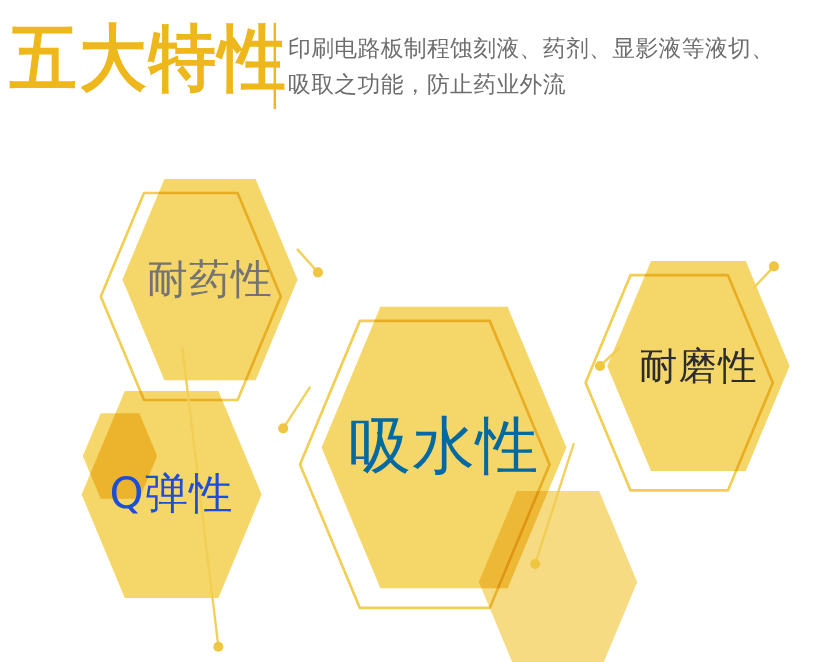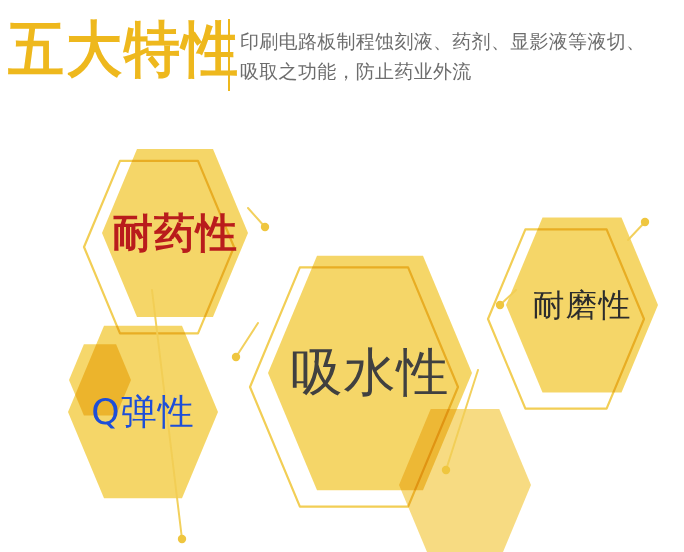--- a/index.html
+++ b/index.html
@@ -79,20 +79,20 @@
         <line x1="628" y1="110" x2="645" y2="92" stroke="#F2CE55" stroke-width="2" stroke-linecap="round" opacity="0.95"></line>
         <line x1="478" y1="240" x2="446" y2="340" stroke="#F2CE55" stroke-width="2" stroke-linecap="round" opacity="0.95"></line>
         <circle cx="265" cy="97" r="4.2" fill="#EFC63F"></circle>
         <circle cx="182" cy="409" r="4.2" fill="#EFC63F"></circle>
         <circle cx="236" cy="227" r="4.2" fill="#EFC63F"></circle>
         <circle cx="500" cy="175" r="4.2" fill="#EFC63F"></circle>
         <circle cx="645" cy="92" r="4.2" fill="#EFC63F"></circle>
         <circle cx="446" cy="340" r="4.2" fill="#EFC63F"></circle>
       </svg>
     <div id="labels">
-        <div class="hexlabel" style="left: 102px; top: 78.52px; width: 146px; font-size: 41px; line-height: 48.28px; color: #b91c1c; font-weight: bold;">耐药性</div>
+        <div class="hexlabel" style="left: 102px; top: 78.52px; width: 146px; font-size: 34px; line-height: 48.28px; color: #737373;">耐药性</div>
         <div class="hexlabel" style="left: 68px; top: 256.08px; width: 150px; font-size: 36px; line-height: 51.12px; color: #1d4ed8;">Q弹性</div>
-        <div class="hexlabel" style="left: 268px; top: 205.56px; width: 204px; font-size: 52px; line-height: 73.84px; color: #404040;">吸水性</div>
+        <div class="hexlabel" style="left: 268px; top: 205.56px; width: 204px; font-size: 52px; line-height: 73.84px; color: #0369a1;">吸水性</div>
         <div class="hexlabel" style="left: 506px; top: 150.52px; width: 152px; font-size: 32px; line-height: 48.28px; color: rgb(44, 44, 44);">耐磨性</div>
       </div>
   </div>
 
 </div>
 
 </body></html>

